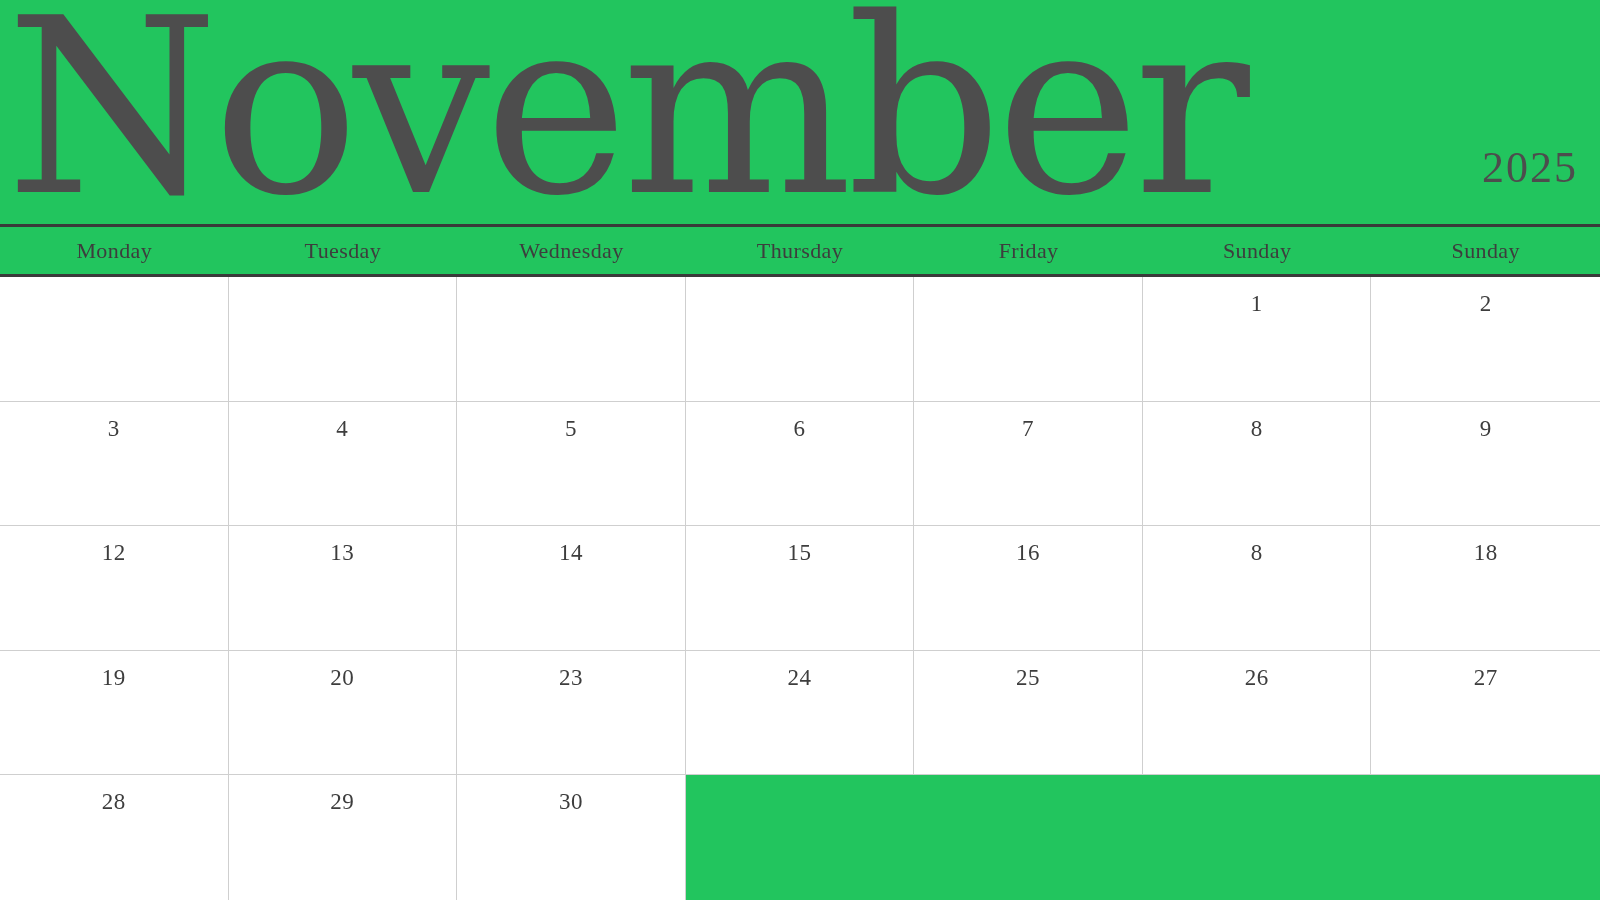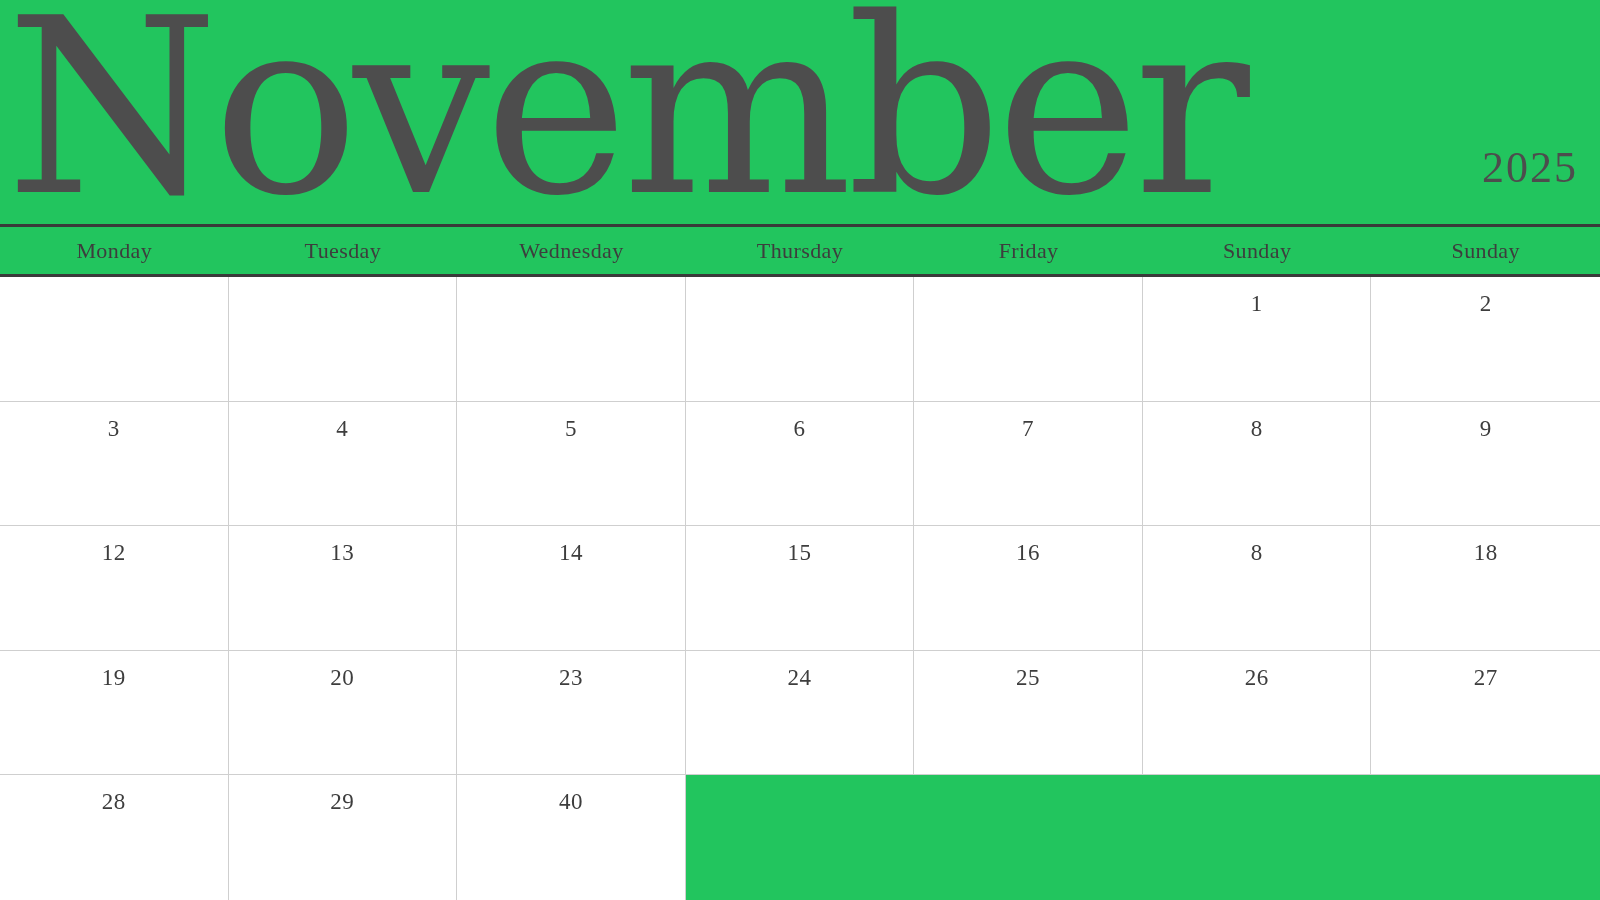--- a/index.html
+++ b/index.html
@@ -219,17 +219,17 @@
     <div class="day-cell">
         <span class="day-number">27</span>
       </div>
     <div class="day-cell">
         <span class="day-number">28</span>
       </div>
     <div class="day-cell">
         <span class="day-number">29</span>
       </div>
     <div class="day-cell">
-        <span class="day-number">40</span>
+        <span class="day-number">30</span>
       </div>
   </div>
 
 </div>
 
 </body></html>

